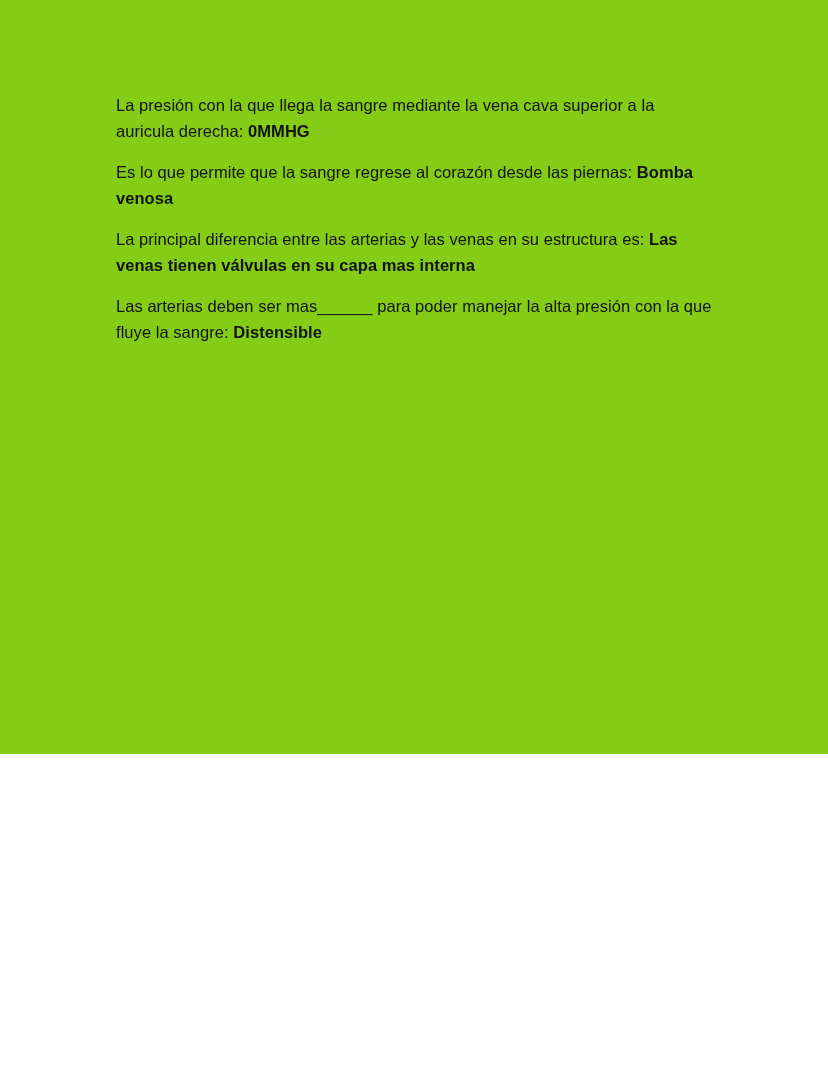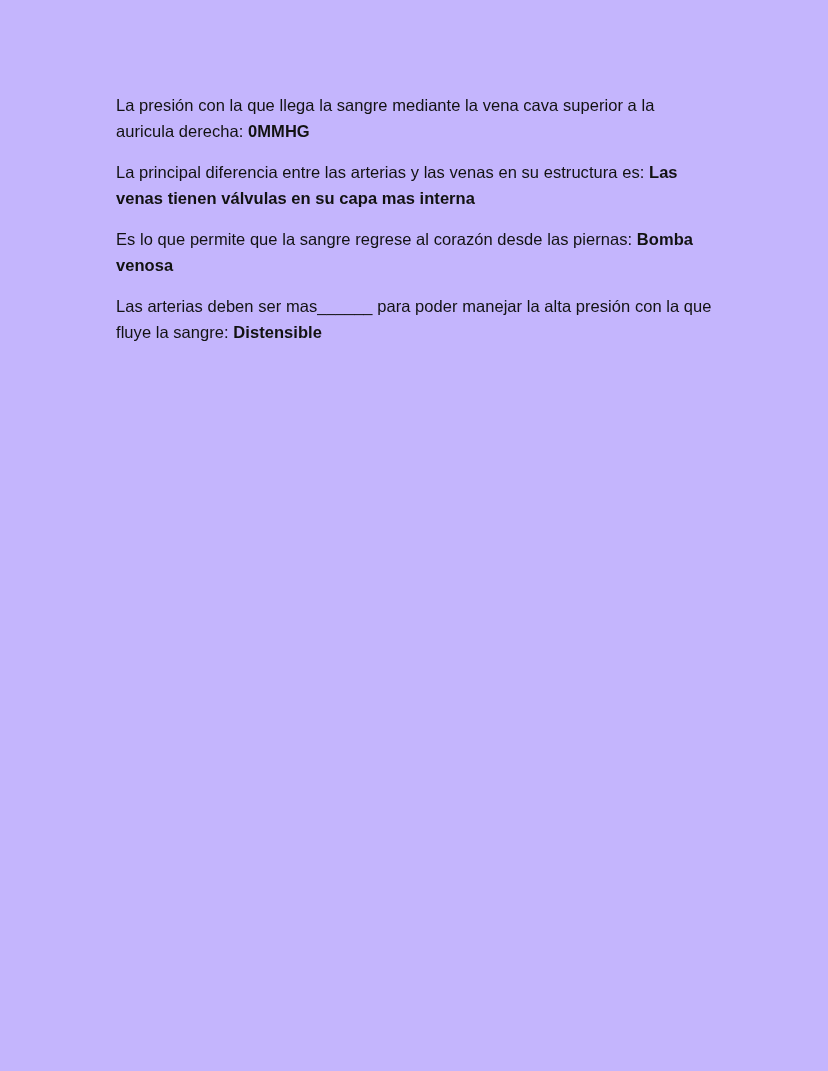--- a/index.html
+++ b/index.html
@@ -10,22 +10,22 @@
   body {
     width: 828px;
     height: 1071px;
     font-family: "Liberation Sans", sans-serif;
     color: #000000;
     overflow: hidden;
   }
   .page {
     position: relative;
     width: 828px;
-    height: 1071px;
-    background: #c4b5fd;
+    height: 754px;
+    background: #84cc16;
     box-sizing: border-box;
   }
   .content {
     position: absolute;
     left: 116px;
     top: 92px;
     width: 600px;
   }
   .qa-block {
     font-size: 16.5px;
@@ -51,25 +51,25 @@
 <body>
 
 <div class="page">
   <div class="content">
 
     <p class="qa-block">
       <span class="q-text">La presión con la que llega la sangre mediante la vena cava superior a la auricula derecha:</span><span class="spacer-answer"> </span><span class="a-text">0MMHG</span>
     </p>
 
     <p class="qa-block">
-      <span class="q-text">La principal diferencia entre las arterias y las venas en su estructura es:</span><span class="spacer-answer"> </span><span class="a-text">Las venas tienen válvulas en su capa mas interna</span>
+      <span class="q-text">Es lo que permite que la sangre regrese al corazón desde las piernas:</span><span class="spacer-answer"> </span><span class="a-text">Bomba venosa</span>
     </p>
 
     <p class="qa-block">
-      <span class="q-text">Es lo que permite que la sangre regrese al corazón desde las piernas:</span><span class="spacer-answer"> </span><span class="a-text">Bomba venosa</span>
+      <span class="q-text">La principal diferencia entre las arterias y las venas en su estructura es:</span><span class="spacer-answer"> </span><span class="a-text">Las venas tienen válvulas en su capa mas interna</span>
     </p>
 
 
     <p class="qa-block">
       <span class="q-text">Las arterias deben ser mas______ para poder manejar la alta presión con la que fluye la sangre:</span><span class="spacer-answer"> </span><span class="a-text">Distensible</span>
     </p>
 
   </div>
 </div>
 

